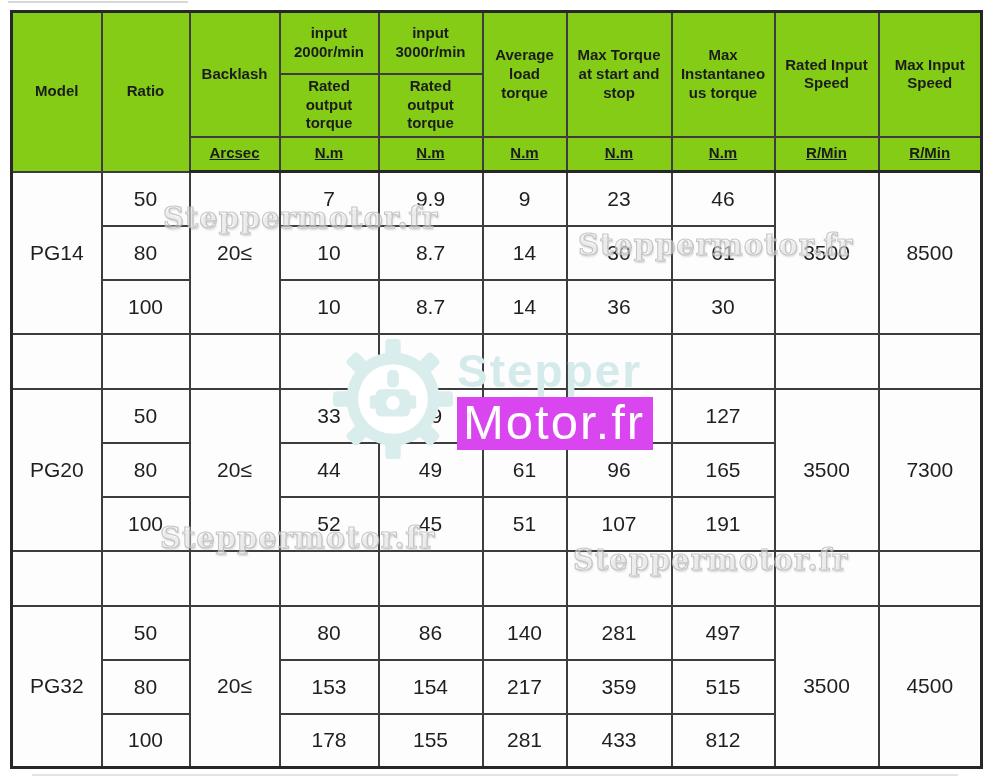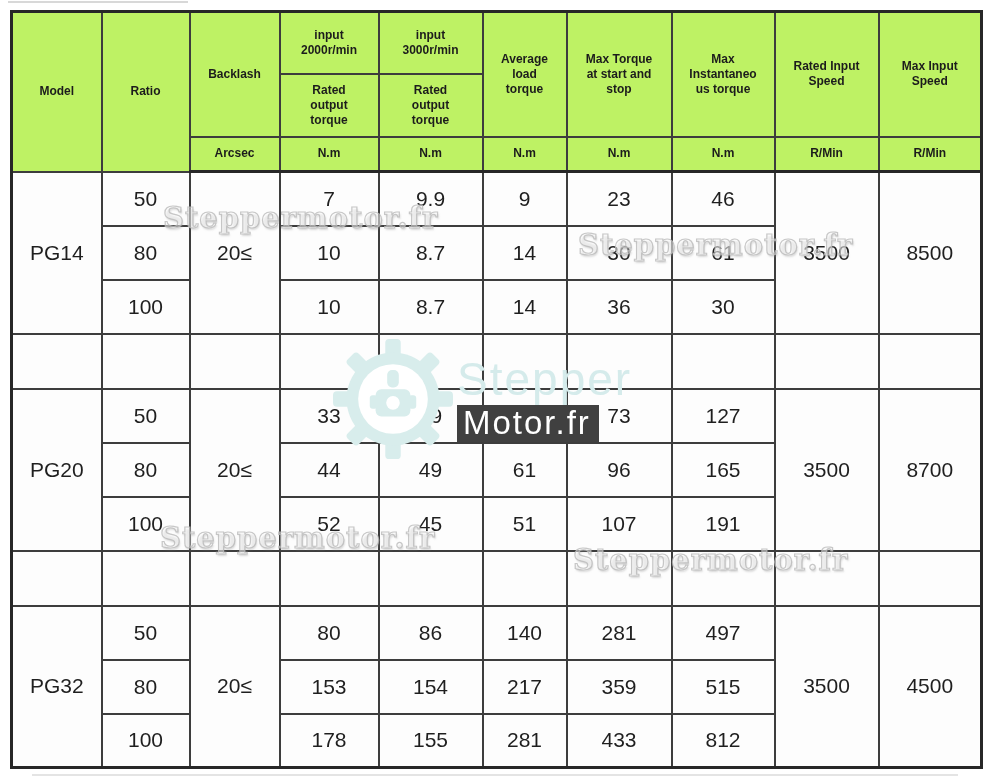--- a/index.html
+++ b/index.html
@@ -24,37 +24,37 @@
     border: 3px solid #272727;
   }
   table.spec th, table.spec td {
     border: 2px solid #3d3d3d;
     text-align: center;
     vertical-align: middle;
     padding: 0;
     overflow: hidden;
   }
   table.spec th {
-    background: #bef264;
+    background: #84cc16;
     font-weight: 700;
-    font-size: 12px;
+    font-size: 15px;
     line-height: 1.25;
     color: #1c1c1c;
     white-space: pre-line;
   }
   table.spec td {
     background: #fdfdfd;
     font-weight: 400;
     font-size: 21px;
     color: #1f1f1f;
   }
   tr.row-h1 { height: 62px; }
   tr.row-h2 { height: 63px; }
   tr.row-units { height: 35px; }
-  tr.row-units th { border-bottom: 3px solid #272727; }
+  tr.row-units th { border-bottom: 3px solid #272727; text-decoration: underline; }
   tr.row-data { height: 54px; }
   tr.row-sep { height: 55px; }
   td.bl-thick, th.bl-thick { border-left-width: 3px; }
 
   
   .wm-text {
     position: absolute;
     font-family: "DejaVu Serif", serif;
     font-weight: 700;
     font-size: 29px;
@@ -80,31 +80,31 @@
     display: flex;
     align-items: center;
     pointer-events: none;
     z-index: 4;
   }
   .brand-gear { width: 120px; height: 120px; flex: 0 0 auto; }
   .brand-lines { margin-left: 4px; line-height: 1.0; }
   .brand-line1 {
     display: block;
     font-size: 46px;
-    font-weight: 400;
+    font-weight: 700;
     letter-spacing: 2px;
     color: #d5ebeb;
   }
   .brand-line2 {
     display: inline-block;
-    font-size: 33px;
+    font-size: 49px;
     font-weight: 400;
     letter-spacing: 2px;
     color: #ffffff;
-    background: #404040;
+    background: #d946ef;
     padding: 1px 8px 3px 6px;
     margin-top: 3px;
   }
 
   
   .artifact-top {
     position: absolute;
     left: 8px; top: 1px; width: 180px; height: 2px;
     background: #d8d8d8;
   }
@@ -222,21 +222,21 @@
     <tr class="row-data">
       <td rowspan="3">PG20</td>
       <td>50</td>
       <td rowspan="3">20≤</td>
       <td>33</td>
       <td>29</td>
       <td>44</td>
       <td>73</td>
       <td>127</td>
       <td rowspan="3" class="bl-thick">3500</td>
-      <td rowspan="3" class="bl-thick">8700</td>
+      <td rowspan="3" class="bl-thick">7300</td>
     </tr>
     <tr class="row-data">
       <td>80</td>
       <td>44</td>
       <td>49</td>
       <td>61</td>
       <td>96</td>
       <td>165</td>
     </tr>
     <tr class="row-data">

